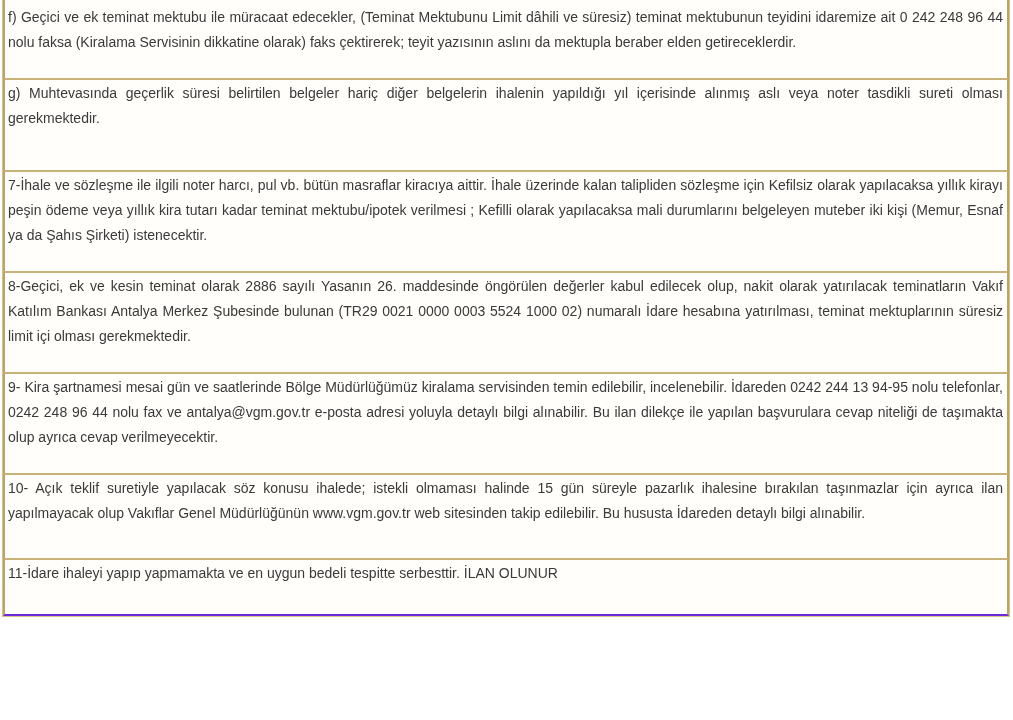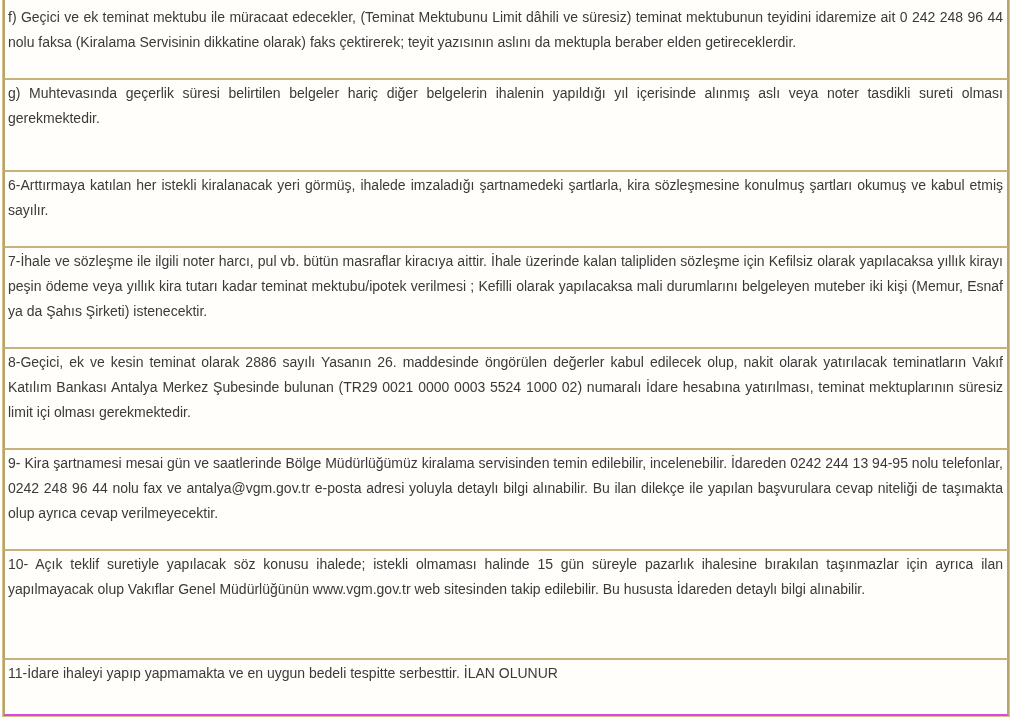--- a/index.html
+++ b/index.html
@@ -18,43 +18,40 @@
     border-top: 2px solid #c9b17a;
     background: #fffefb;
     padding: 6px 4px 0 3px;
     font-family: "Liberation Sans", sans-serif;
     font-size: 14px;
     line-height: 25px;
     color: #3a3a3a;
     text-align: justify;
     text-align-last: left;
   }
-  .cell.last { border-bottom: 2px solid #d946ef; }
+  .cell.last { border-bottom: 2px solid #6d28d9; }
 </style>
 </head>
 <body>
 
 <div class="doc-table">
   <div class="row">
     <div class="cell" style="height:81px;padding-top:6px;">f)  Geçici ve ek teminat mektubu ile müracaat edecekler, (Teminat Mektubunu Limit dâhili ve süresiz)  teminat mektubunun teyidini idaremize ait 0 242 248 96 44 nolu faksa (Kiralama Servisinin dikkatine olarak) faks çektirerek; teyit yazısının aslını da mektupla beraber elden getireceklerdir.</div>
   </div>
   <div class="row">
     <div class="cell" style="height:92px;padding-top:1px;">g) Muhtevasında geçerlik süresi belirtilen belgeler hariç diğer belgelerin ihalenin yapıldığı yıl içerisinde alınmış  aslı veya noter tasdikli sureti olması gerekmektedir.</div>
   </div>
   <div class="row">
-    <div class="cell" style="height:76px;padding-top:1px;">6-Arttırmaya katılan her istekli kiralanacak yeri görmüş, ihalede imzaladığı  şartnamedeki şartlarla, kira sözleşmesine konulmuş şartları okumuş ve kabul etmiş sayılır.</div>
-  </div>
-  <div class="row">
     <div class="cell" style="height:101px;padding-top:1px;">7-İhale ve sözleşme ile ilgili noter harcı, pul vb. bütün masraflar kiracıya aittir. İhale üzerinde kalan talipliden sözleşme için Kefilsiz olarak yapılacaksa yıllık kirayı peşin ödeme veya yıllık kira tutarı kadar teminat mektubu/ipotek verilmesi ; Kefilli olarak yapılacaksa  mali durumlarını belgeleyen muteber iki kişi (Memur, Esnaf ya da Şahıs Şirketi) istenecektir.</div>
   </div>
   <div class="row">
     <div class="cell" style="height:101px;padding-top:1px;">8-Geçici, ek ve kesin teminat olarak 2886 sayılı Yasanın 26. maddesinde öngörülen değerler kabul edilecek olup, nakit olarak yatırılacak teminatların Vakıf Katılım Bankası Antalya Merkez Şubesinde bulunan (TR29 0021 0000 0003 5524 1000 02) numaralı İdare hesabına yatırılması, teminat mektuplarının süresiz limit içi olması  gerekmektedir.</div>
   </div>
   <div class="row">
     <div class="cell" style="height:101px;padding-top:1px;">9- Kira şartnamesi mesai gün ve saatlerinde Bölge Müdürlüğümüz kiralama servisinden temin edilebilir, incelenebilir. İdareden 0242 244 13 94-95 nolu telefonlar, 0242 248 96 44 nolu fax ve antalya@vgm.gov.tr  e-posta adresi yoluyla detaylı bilgi alınabilir. Bu ilan dilekçe ile yapılan başvurulara cevap niteliği de taşımakta olup ayrıca cevap verilmeyecektir.</div>
   </div>
   <div class="row">
-    <div class="cell" style="height:109px;padding-top:1px;">10- Açık teklif suretiyle yapılacak söz konusu ihalede; istekli olmaması halinde 15 gün süreyle pazarlık ihalesine bırakılan taşınmazlar için ayrıca ilan yapılmayacak olup Vakıflar Genel Müdürlüğünün www.vgm.gov.tr web sitesinden takip edilebilir. Bu hususta İdareden detaylı bilgi alınabilir.</div>
+    <div class="cell" style="height:85px;padding-top:1px;">10- Açık teklif suretiyle yapılacak söz konusu ihalede; istekli olmaması halinde 15 gün süreyle pazarlık ihalesine bırakılan taşınmazlar için ayrıca ilan yapılmayacak olup Vakıflar Genel Müdürlüğünün www.vgm.gov.tr web sitesinden takip edilebilir. Bu hususta İdareden detaylı bilgi alınabilir.</div>
   </div>
   <div class="row">
     <div class="cell last" style="height:58px;padding-top:1px;">11-İdare ihaleyi yapıp yapmamakta ve en uygun bedeli tespitte serbesttir. İLAN OLUNUR</div>
   </div>
 </div>
 
 </body></html>

